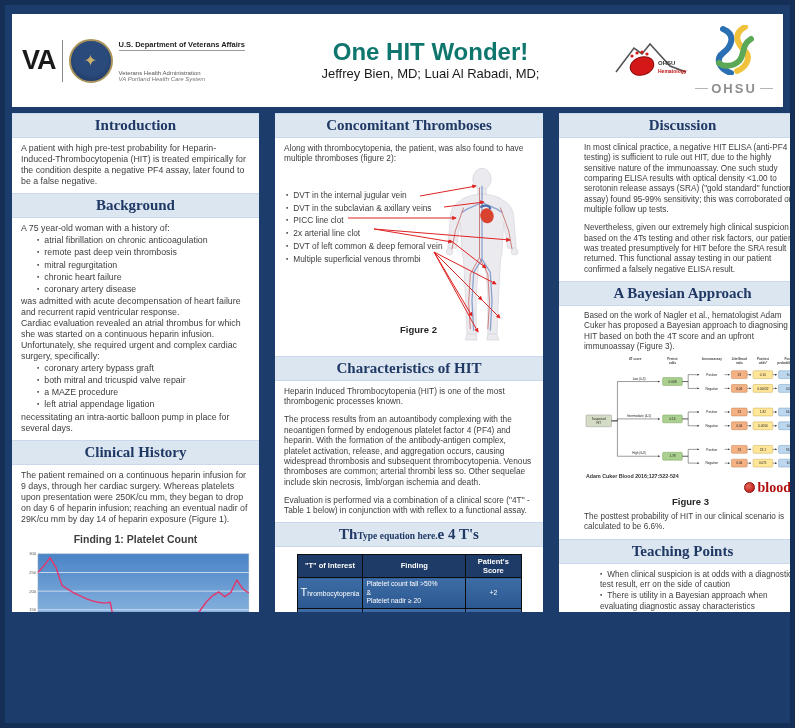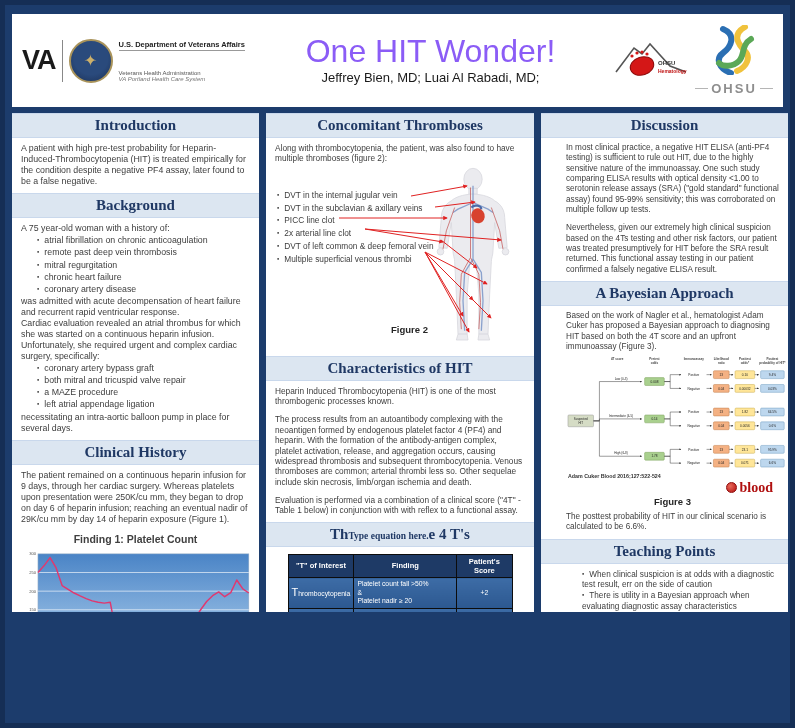--- a/index.html
+++ b/index.html
@@ -16,30 +16,30 @@
   .va-seal{width:40px;height:40px;border-radius:50%;flex:none;
     background:radial-gradient(circle at 50% 42%,#2a4a7c 55%,#1a2f55 100%);
     border:2px solid #a9935a;display:flex;align-items:center;justify-content:center;
     color:#cdb briefly;}
   .va-seal span{color:#cdb06a;font-size:16px;line-height:1;}
   .va-info{display:flex;flex-direction:column;}
   .va-info .t1{font-size:7.5px;font-weight:bold;color:#222;border-bottom:1px solid #999;padding-bottom:1px;margin-bottom:19px;}
   .va-info .t2{font-size:6px;color:#555;}
   .va-info .t3{font-size:6px;color:#777;font-style:italic;}
   .title-block{flex:1;text-align:center;}
-  .poster-title{font-size:32px;font-weight:normal;color:#8b5cf6;margin:0;line-height:1.05;}
+  .poster-title{font-size:24px;font-weight:bold;color:#0f766e;margin:0;line-height:1.05;}
   .authors{font-size:13px;color:#1a1a1a;margin-top:3px;line-height:1.15;}
   .affil{font-size:10px;font-style:italic;color:#222;margin-top:1px;}
   .hema-block{width:84px;flex:none;text-align:center;}
   .ohsu-block{width:78px;flex:none;text-align:center;}
   .ohsu-word{display:flex;align-items:center;gap:3px;margin-top:2px;}
   .ohsu-word i{flex:1;height:1px;background:#b5b5b5;}
   .ohsu-word b{font-size:13px;color:#8e8e8e;letter-spacing:2px;font-style:normal;}
   
-  .columns{display:flex;gap:7px;margin:0 7px;height:499px;}
+  .columns{display:flex;gap:16px;margin:0 7px;height:499px;}
   .col{background:#fff;overflow:hidden;}
   .col-left{width:247px;flex:none;}
   .col-mid{width:268px;flex:none;}
   .col-right{width:247px;flex:none;}
   .band{background:#dce6f1;color:#1f3864;font-family:"Liberation Serif",serif;font-weight:bold;
     font-size:15px;text-align:center;padding:3px 0;border-top:1px solid #c9d8ec;border-bottom:1px solid #c9d8ec;}
   .band .sm{font-size:9.5px;}
   .sec-body{padding:5px 9px 6px;color:#3d3d3d;}
   .col-left .sec-body{font-size:8.8px;line-height:1.26;}
   .col-mid .sec-body{font-size:8.3px;line-height:1.25;}

